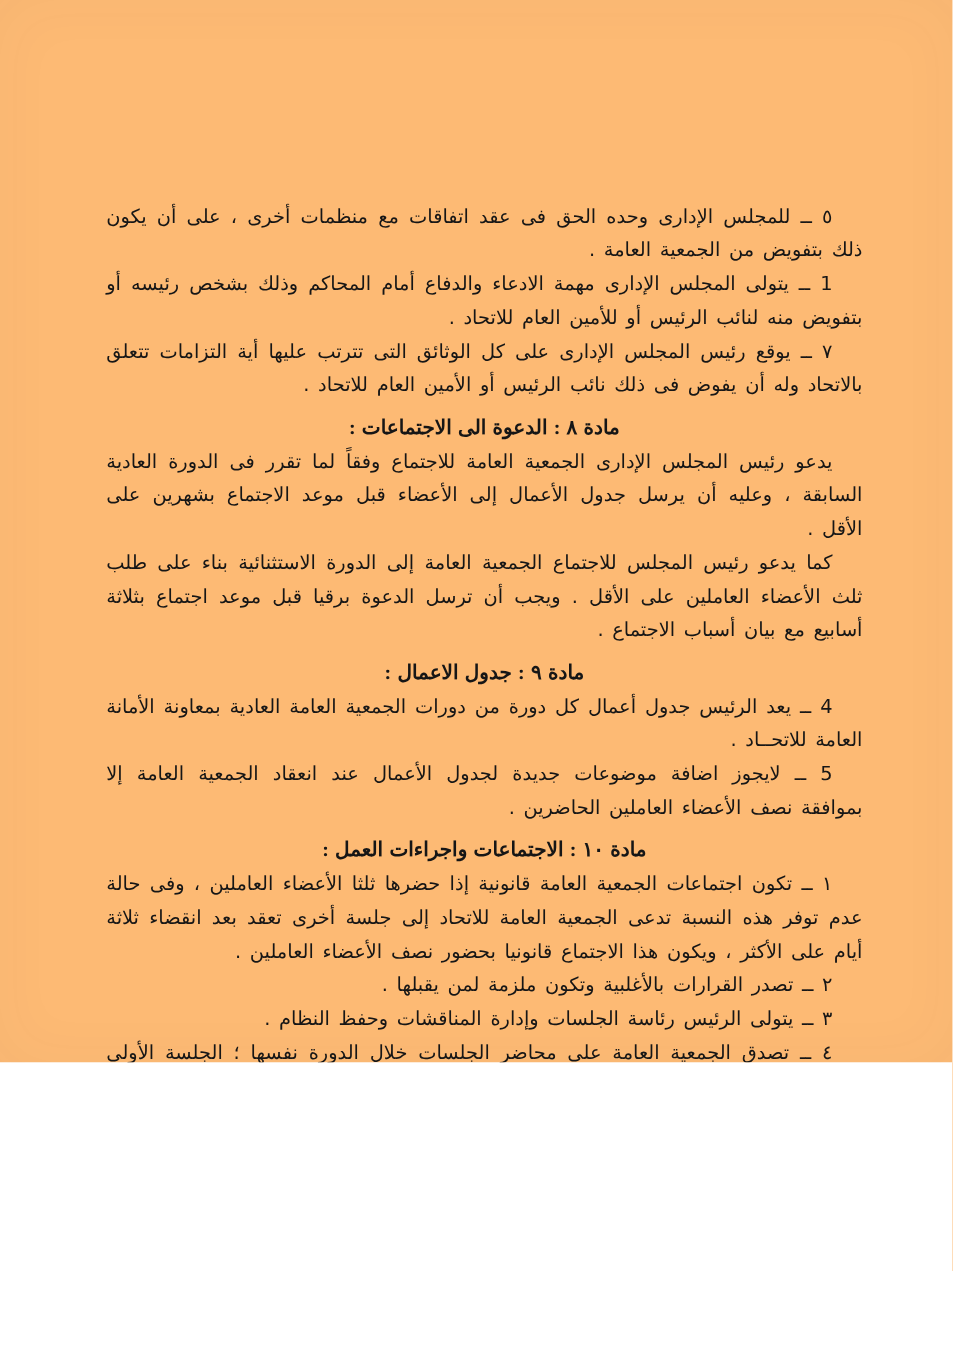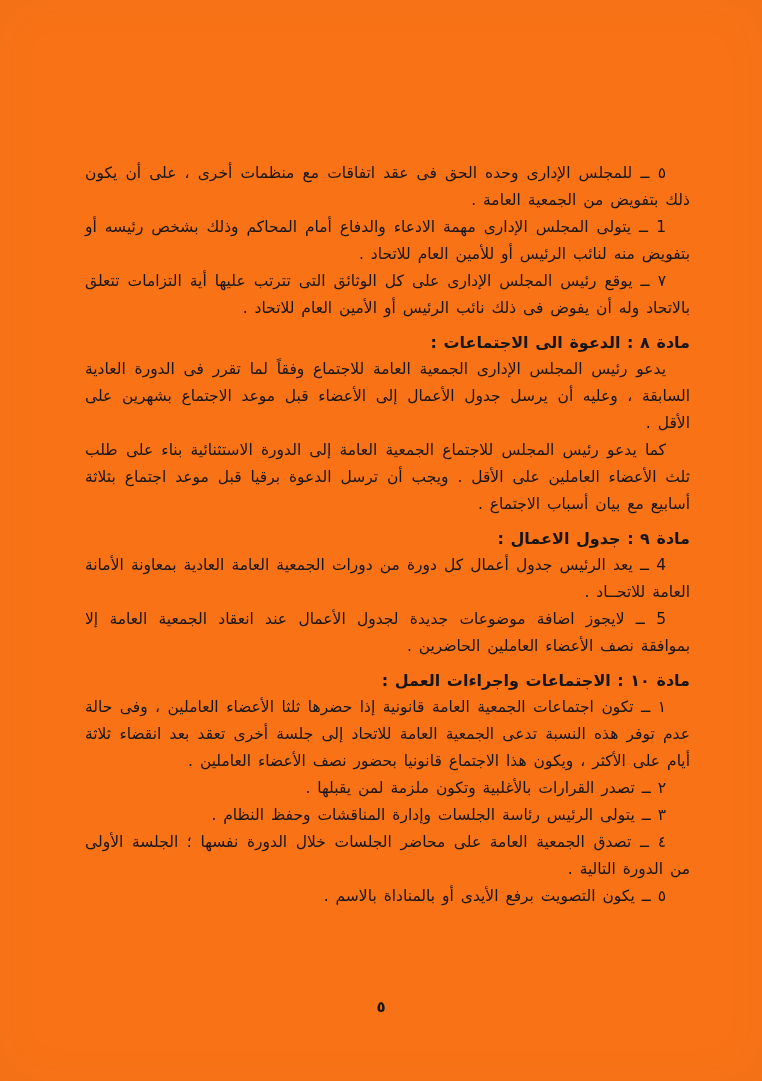--- a/index.html
+++ b/index.html
@@ -3,22 +3,22 @@
 <meta charset="utf-8">
 <style>
   html, body {
     margin: 0;
     padding: 0;
     background: #ffffff;
   }
   .page {
     position: relative;
     width: 762px;
-    height: 1081px;
-    background: #f97316;
+    height: 850px;
+    background: #fdba74;
     box-shadow: inset 0 0 50px rgba(80,80,80,0.04);
     font-family: "DejaVu Sans", sans-serif;
     direction: rtl;
     color: #161616;
     overflow: hidden;
   }
   .text-block {
     position: absolute;
     top: 160px;
     right: 72px;
@@ -31,22 +31,23 @@
     text-align: justify;
     text-indent: 24px;
     word-spacing: 2px;
   }
   h2.article-heading {
     margin: 7px 0 0 0;
     font-size: 16px;
     font-weight: bold;
     line-height: 27px;
     text-indent: 0;
-    text-align: right;
+    text-align: center;
     word-spacing: 1px;
+    font-family: Liberation Serif, serif;
   }
   .page-number {
     position: absolute;
     top: 998px;
     left: 0;
     width: 100%;
     text-align: center;
     font-size: 15px;
     font-weight: bold;
     color: #161616;

